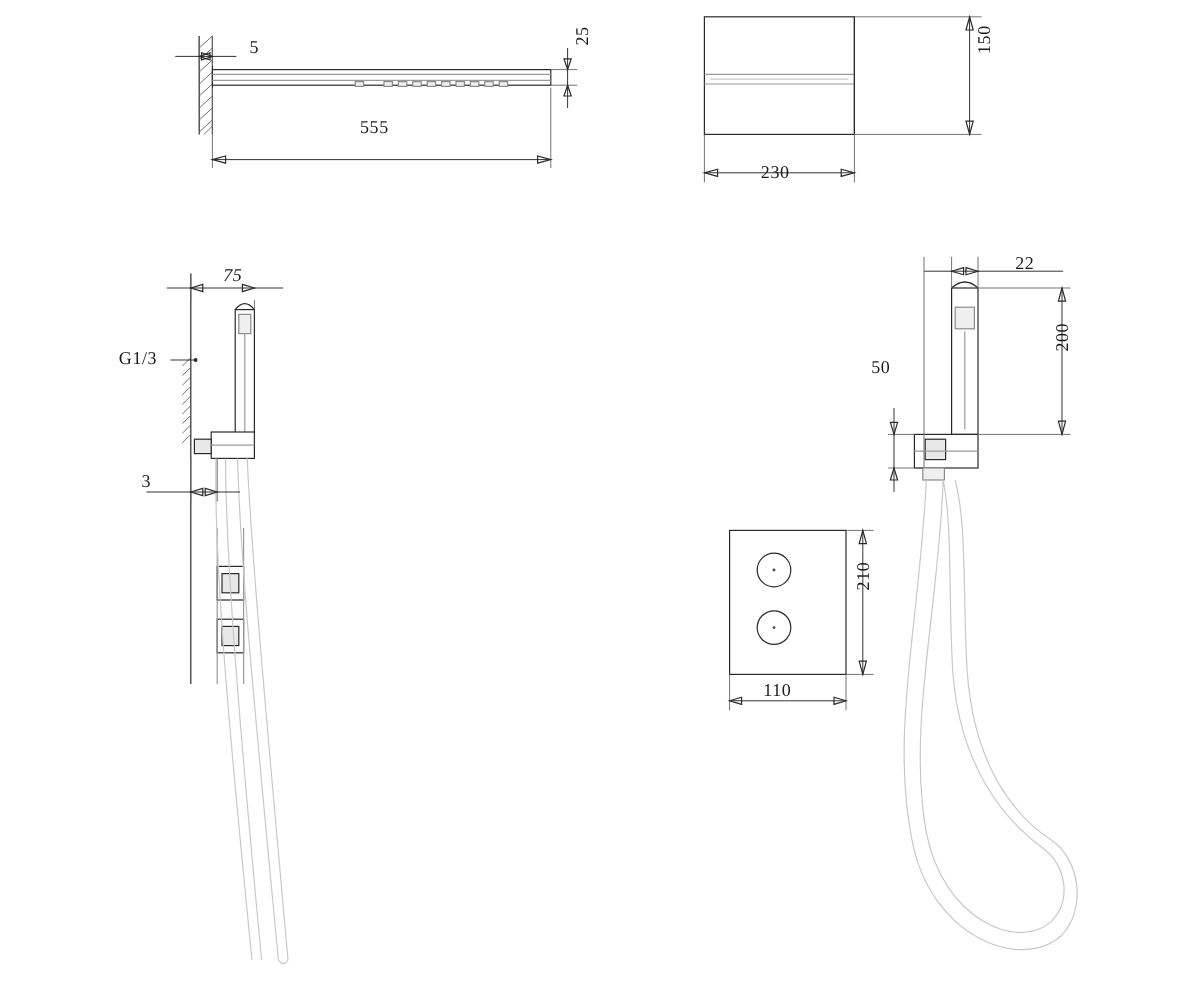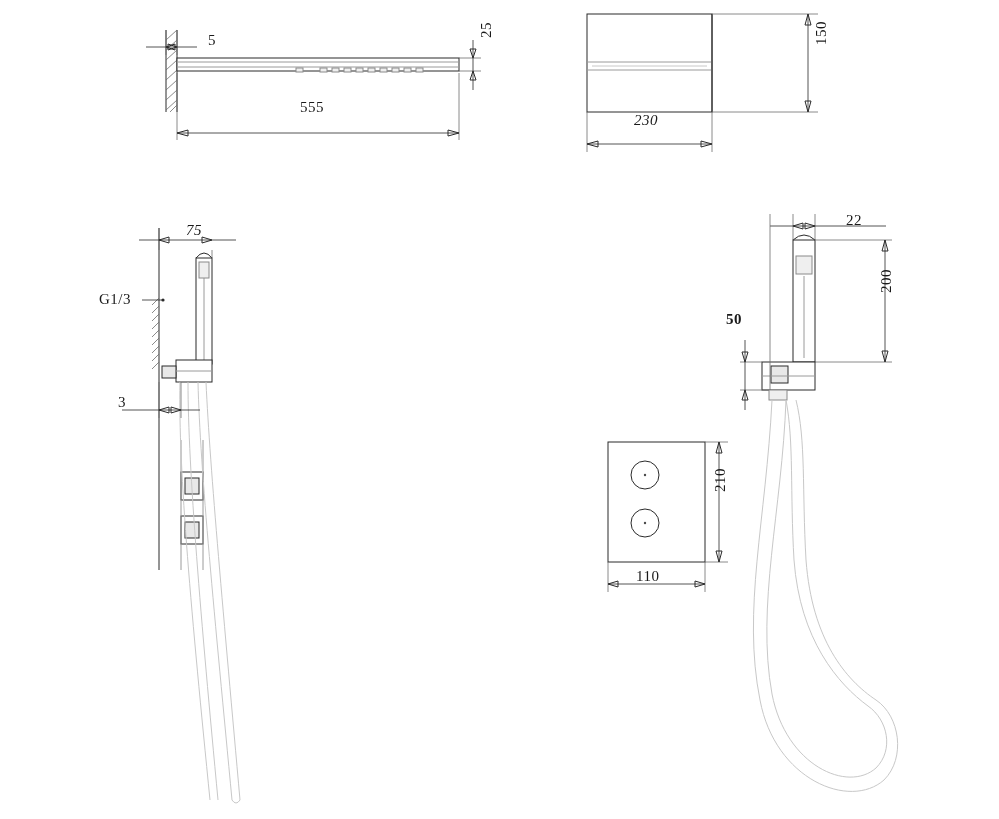--- a/index.html
+++ b/index.html
@@ -267,29 +267,29 @@
   </svg>
 
   <div class="dim-label" style="left:208px; top:32px;">5</div>
 
   <div class="dim-label vert" style="left:478px; top:38px;">25</div>
 
   <div class="dim-label" style="left:300px; top:99px;">555</div>
 
   <div class="dim-label vert" style="left:813px; top:45px;">150</div>
 
-  <div class="dim-label" style="left:634px; top:112px;font-style:italic;">230</div>
+  <div class="dim-label" style="left:634px; top:136px;">230</div>
 
   <div class="dim-label" style="left:186px; top:222px;font-style:italic;">75</div>
 
   <div class="dim-label" style="left:118px; top:394px;">3</div>
 
   <div class="dim-label" style="left:99px; top:291px;">G1/3</div>
 
-  <div class="dim-label" style="left:726px; top:311px;font-weight:bold;">50</div>
+  <div class="dim-label" style="left:726px; top:299px;">50</div>
 
   <div class="dim-label" style="left:846px; top:212px;">22</div>
 
   <div class="dim-label vert" style="left:878px; top:293px;">200</div>
 
   <div class="dim-label vert" style="left:712px; top:492px;">210</div>
 
   <div class="dim-label" style="left:636px; top:568px;">110</div>
 
 </div>

